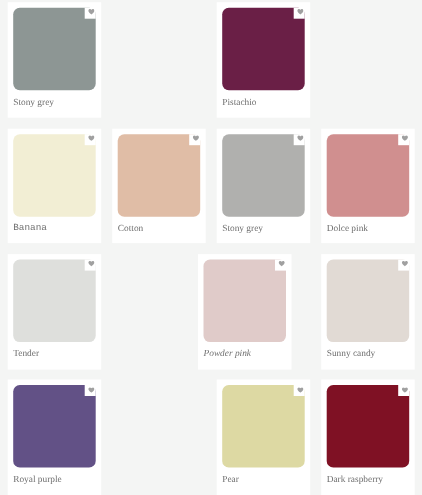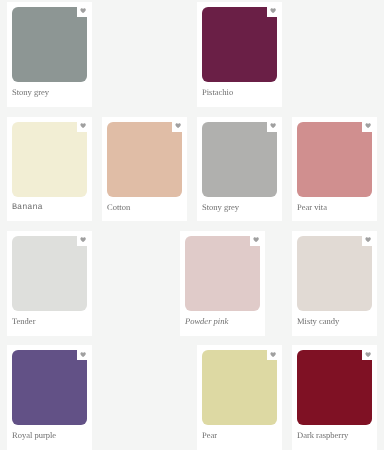--- a/index.html
+++ b/index.html
@@ -94,21 +94,21 @@
       <div class="name">Stony grey</div>
     </div>
     <div class="card" style="left: 292px; top: 116.6px;">
       <div class="swatch" style="background: rgb(208, 143, 143);">
         <div class="fav">
           <svg viewBox="0 0 24 21">
             <path fill="#a0a0a0" d="M12 20.6 C12 20.6 1 13 1 6.9 C1 3.6 3.6 1 6.8 1 C9.2 1 11.1 2.4 12 4.3 C12.9 2.4 14.8 1 17.2 1 C20.4 1 23 3.6 23 6.9 C23 13 12 20.6 12 20.6 Z"></path>
           </svg>
         </div>
       </div>
-      <div class="name">Pear vita</div>
+      <div class="name">Dolce pink</div>
     </div>
     <div class="card" style="left: 7px; top: 231px;">
       <div class="swatch" style="background: rgb(222, 223, 220);">
         <div class="fav">
           <svg viewBox="0 0 24 21">
             <path fill="#a0a0a0" d="M12 20.6 C12 20.6 1 13 1 6.9 C1 3.6 3.6 1 6.8 1 C9.2 1 11.1 2.4 12 4.3 C12.9 2.4 14.8 1 17.2 1 C20.4 1 23 3.6 23 6.9 C23 13 12 20.6 12 20.6 Z"></path>
           </svg>
         </div>
       </div>
       <div class="name">Tender</div>
@@ -124,21 +124,21 @@
       <div class="name">Powder pink</div>
     </div>
     <div class="card" style="left: 292px; top: 231px;">
       <div class="swatch" style="background: rgb(225, 218, 212);">
         <div class="fav">
           <svg viewBox="0 0 24 21">
             <path fill="#a0a0a0" d="M12 20.6 C12 20.6 1 13 1 6.9 C1 3.6 3.6 1 6.8 1 C9.2 1 11.1 2.4 12 4.3 C12.9 2.4 14.8 1 17.2 1 C20.4 1 23 3.6 23 6.9 C23 13 12 20.6 12 20.6 Z"></path>
           </svg>
         </div>
       </div>
-      <div class="name">Misty candy</div>
+      <div class="name">Sunny candy</div>
     </div>
     <div class="card" style="left: 7px; top: 345.2px;">
       <div class="swatch" style="background: rgb(98, 81, 134);">
         <div class="fav">
           <svg viewBox="0 0 24 21">
             <path fill="#a0a0a0" d="M12 20.6 C12 20.6 1 13 1 6.9 C1 3.6 3.6 1 6.8 1 C9.2 1 11.1 2.4 12 4.3 C12.9 2.4 14.8 1 17.2 1 C20.4 1 23 3.6 23 6.9 C23 13 12 20.6 12 20.6 Z"></path>
           </svg>
         </div>
       </div>
       <div class="name">Royal purple</div>

